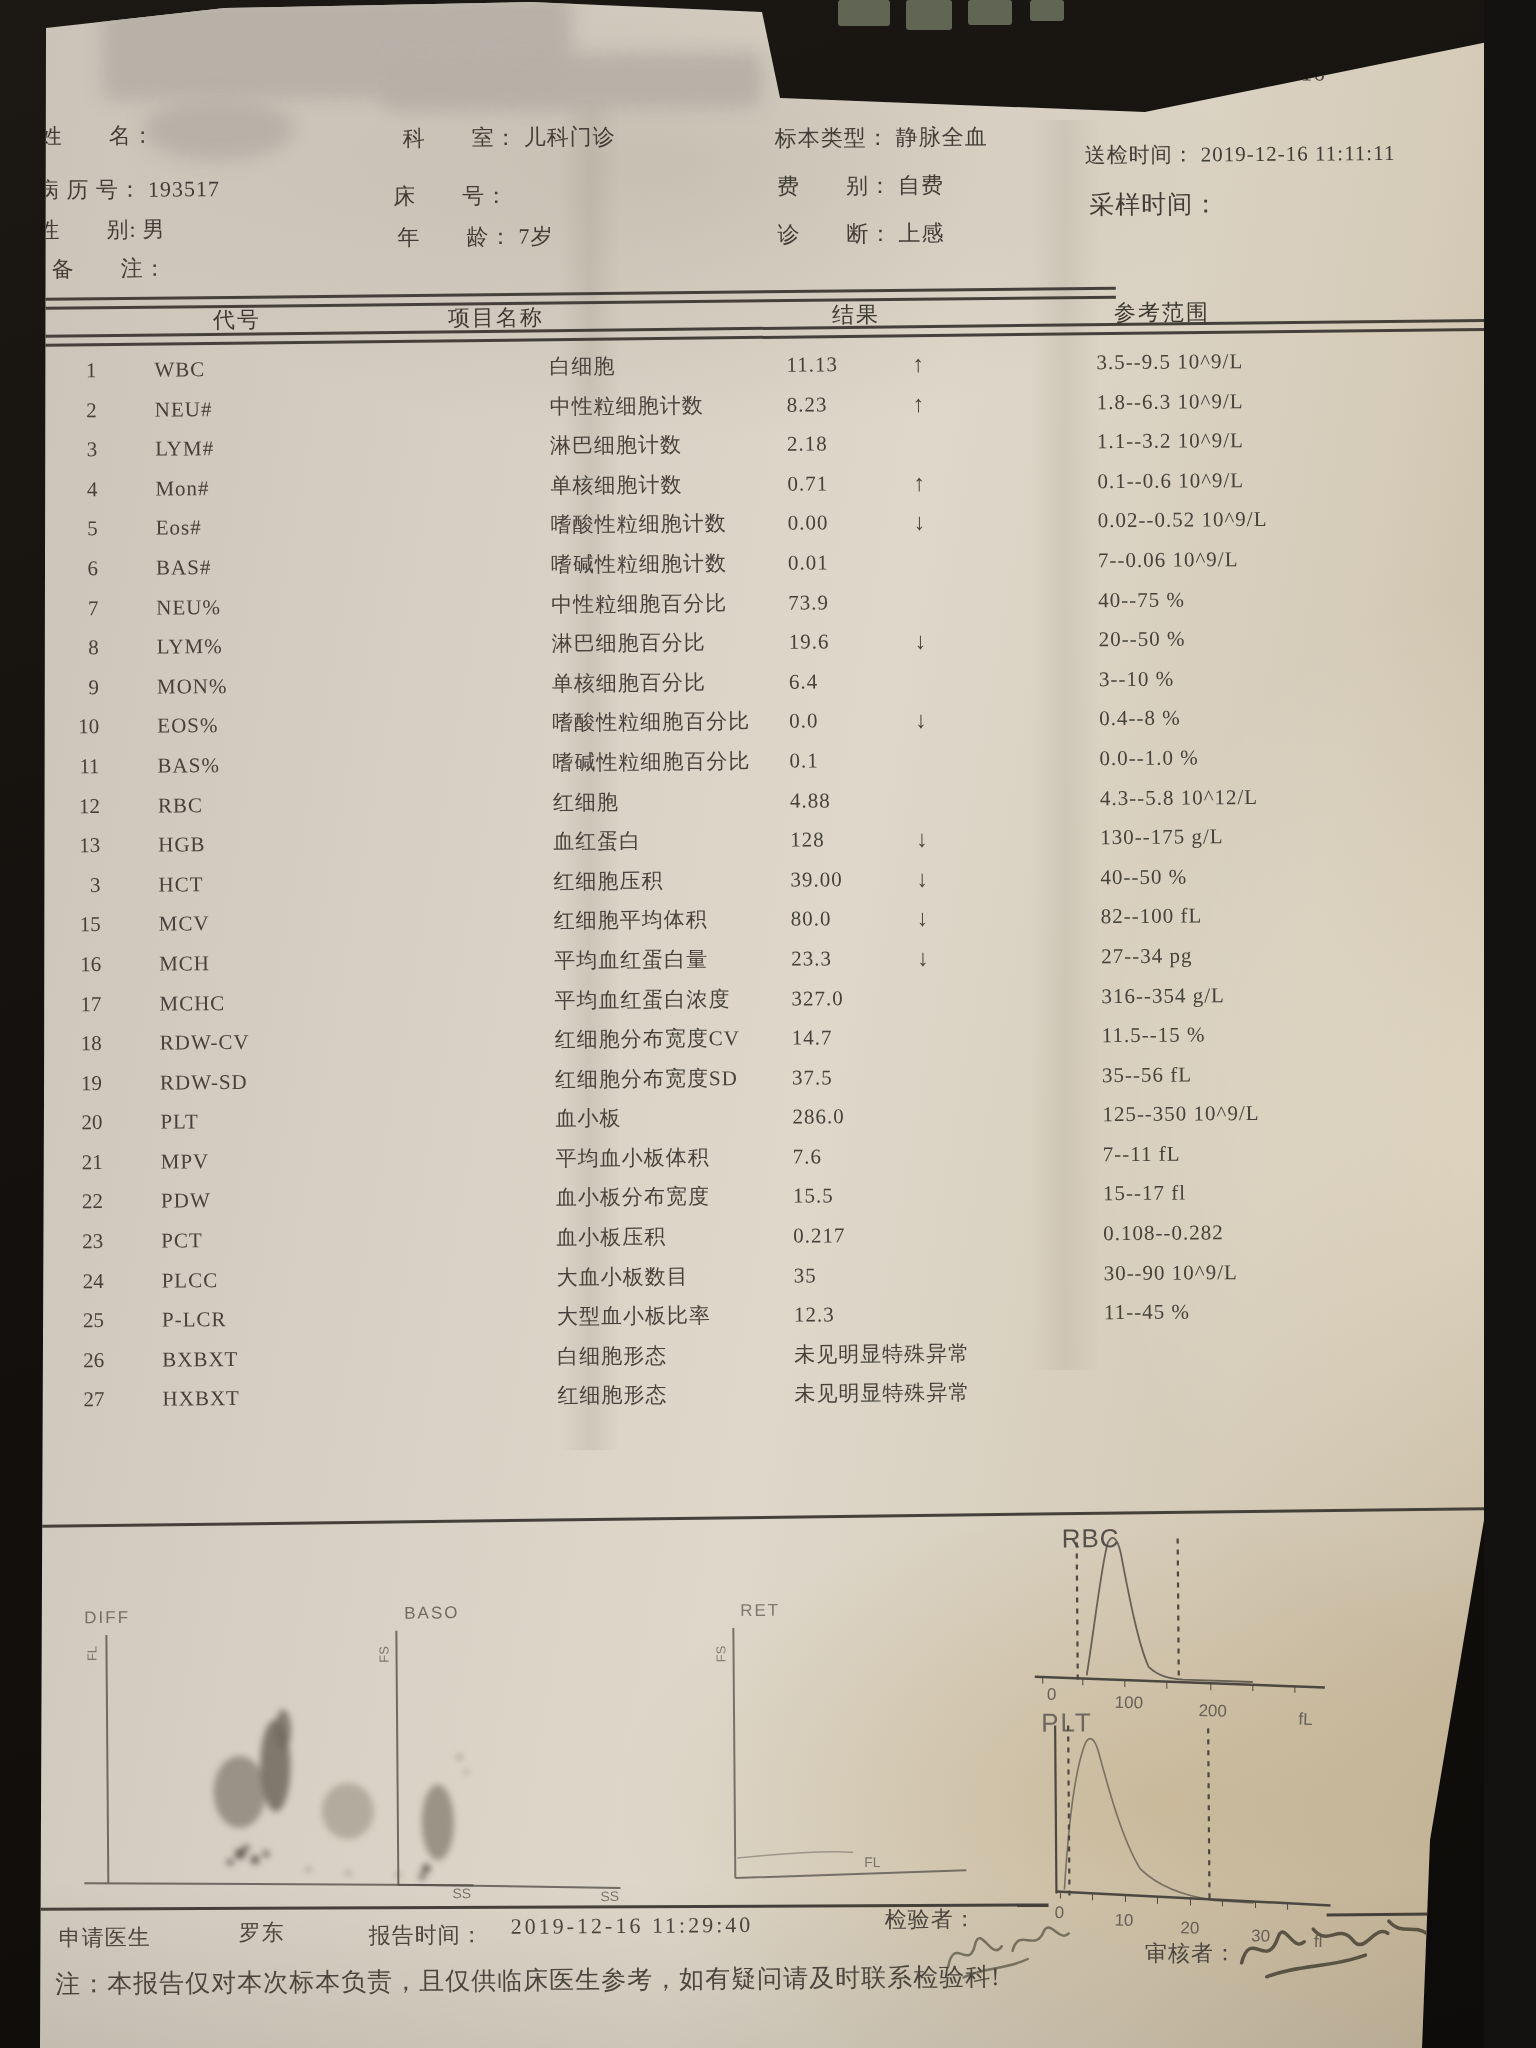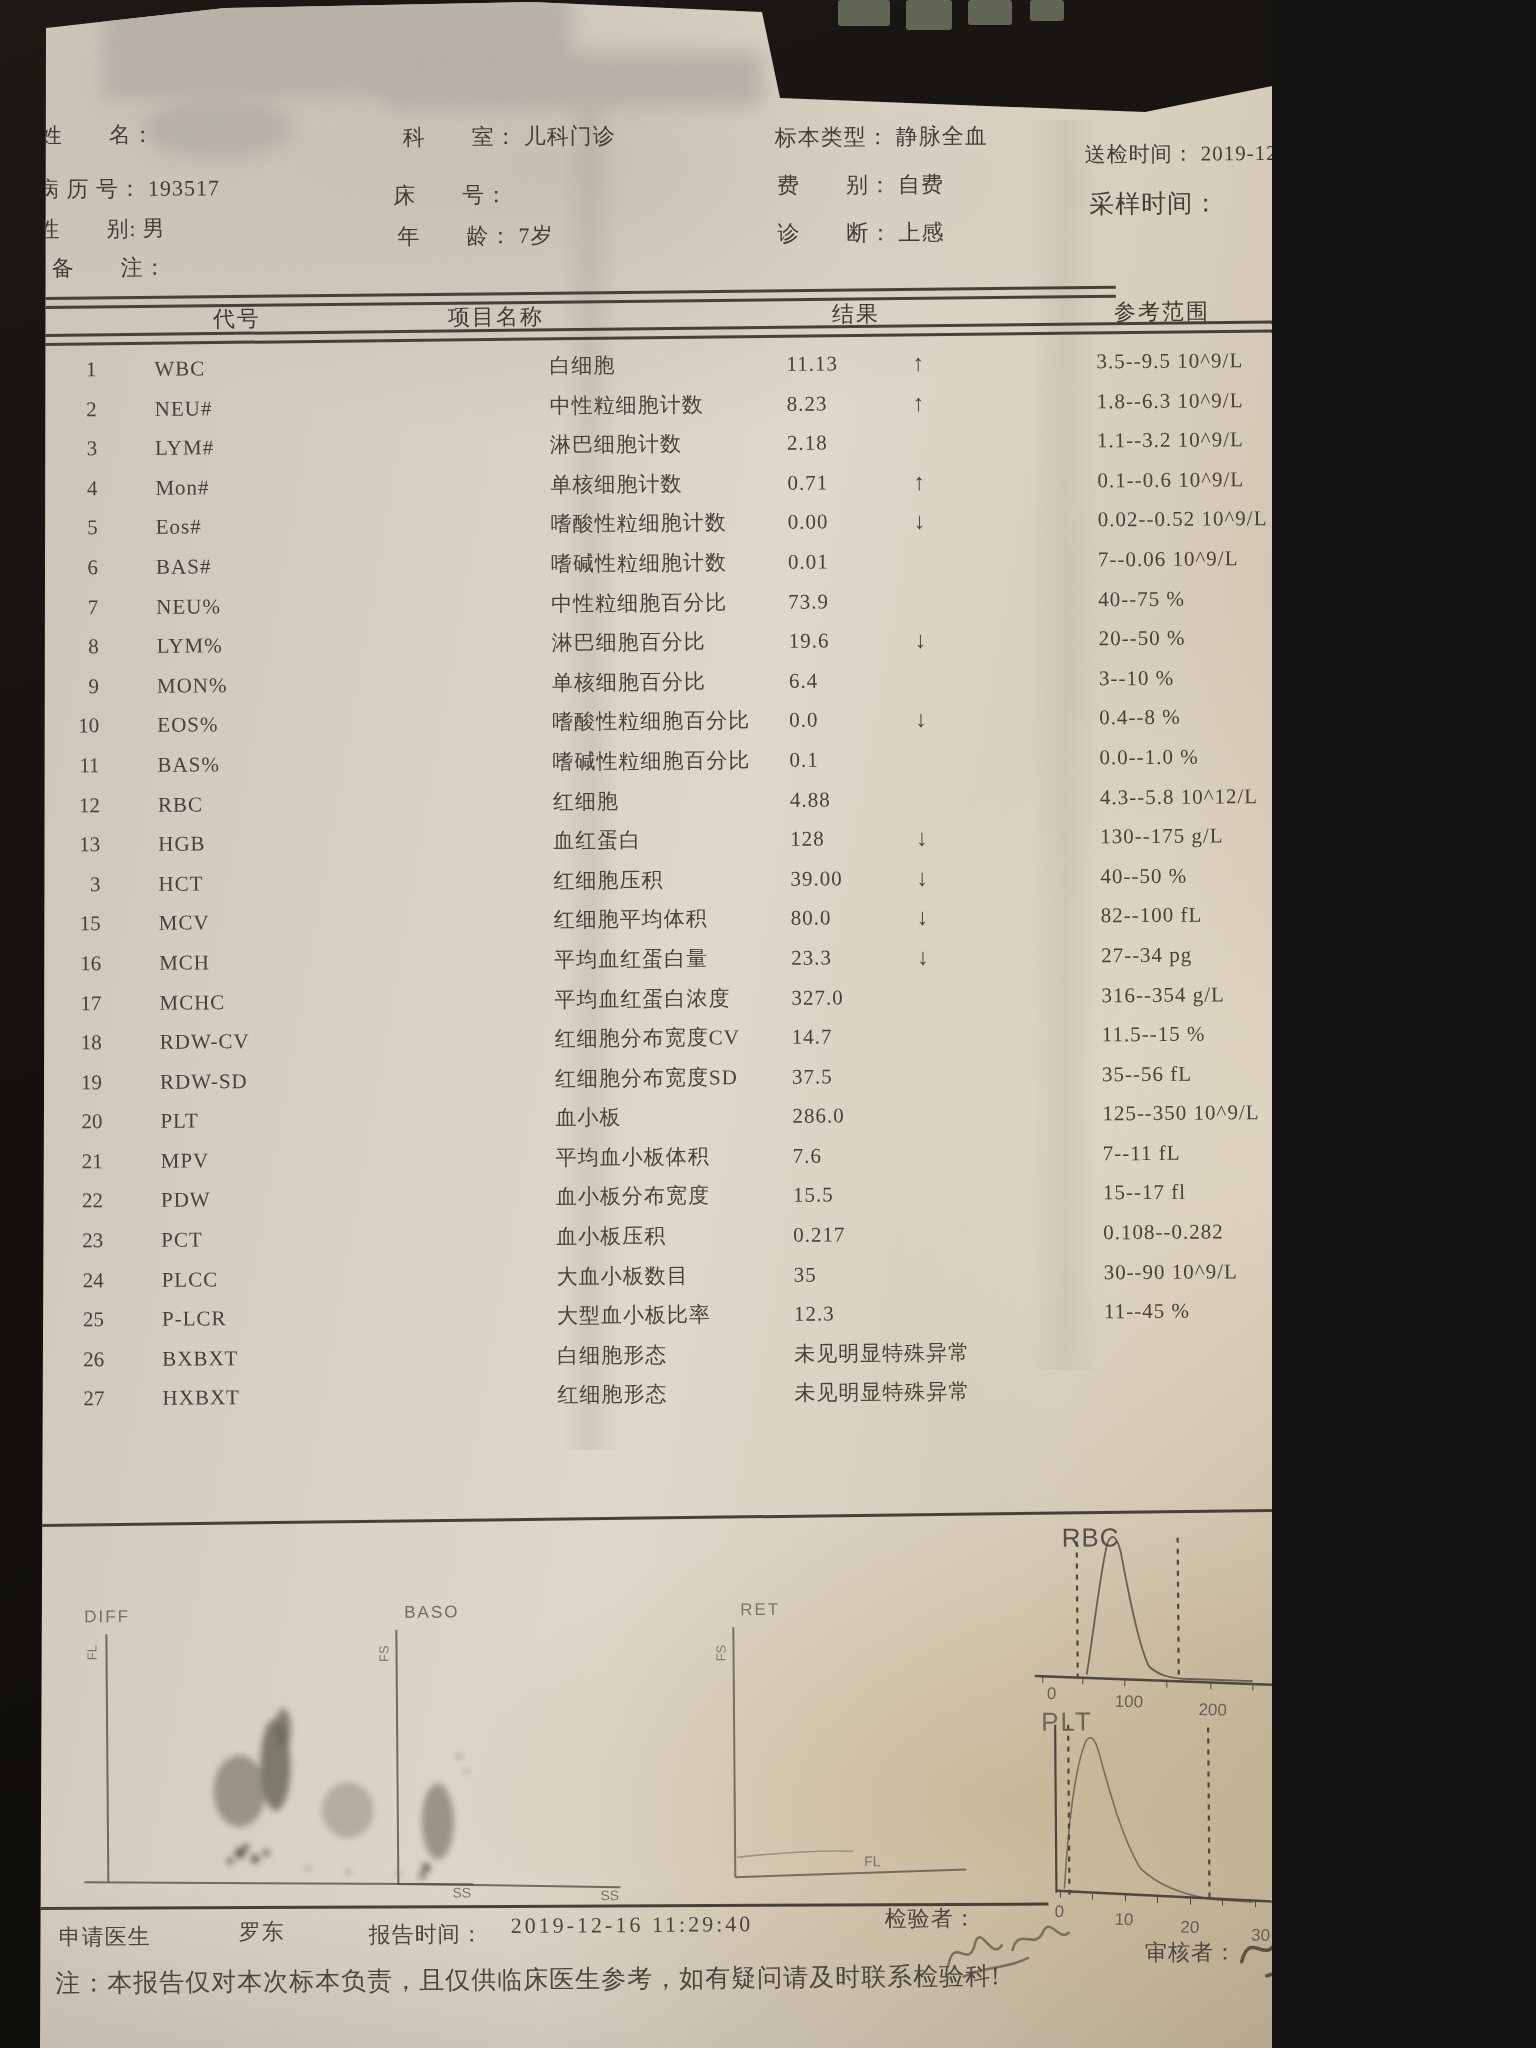--- a/index.html
+++ b/index.html
@@ -1,16 +1,16 @@
 <!DOCTYPE html>
 <html><head>
 <meta charset="utf-8">
 <style>
   html,body{margin:0;padding:0;background:#141210;}
-  .scene{position:relative;width:1272px;height:2048px;overflow:hidden;
+  .scene{position:relative;width:1484px;height:2048px;overflow:hidden;
          background:linear-gradient(160deg,#1c1915 0%,#14110e 40%,#0e0c0a 100%);
          font-family:"Liberation Serif","DejaVu Serif",serif;color:#45403a;}
   
   .band-glyph{position:absolute;background:#6f7460;opacity:.85;border-radius:3px;}
   .g1{left:838px;top:0;width:52px;height:26px;}
   .g2{left:906px;top:0;width:46px;height:30px;}
   .g3{left:968px;top:0;width:44px;height:25px;}
   .g4{left:1030px;top:0;width:34px;height:21px;}
   
   .paper{position:absolute;inset:0;

